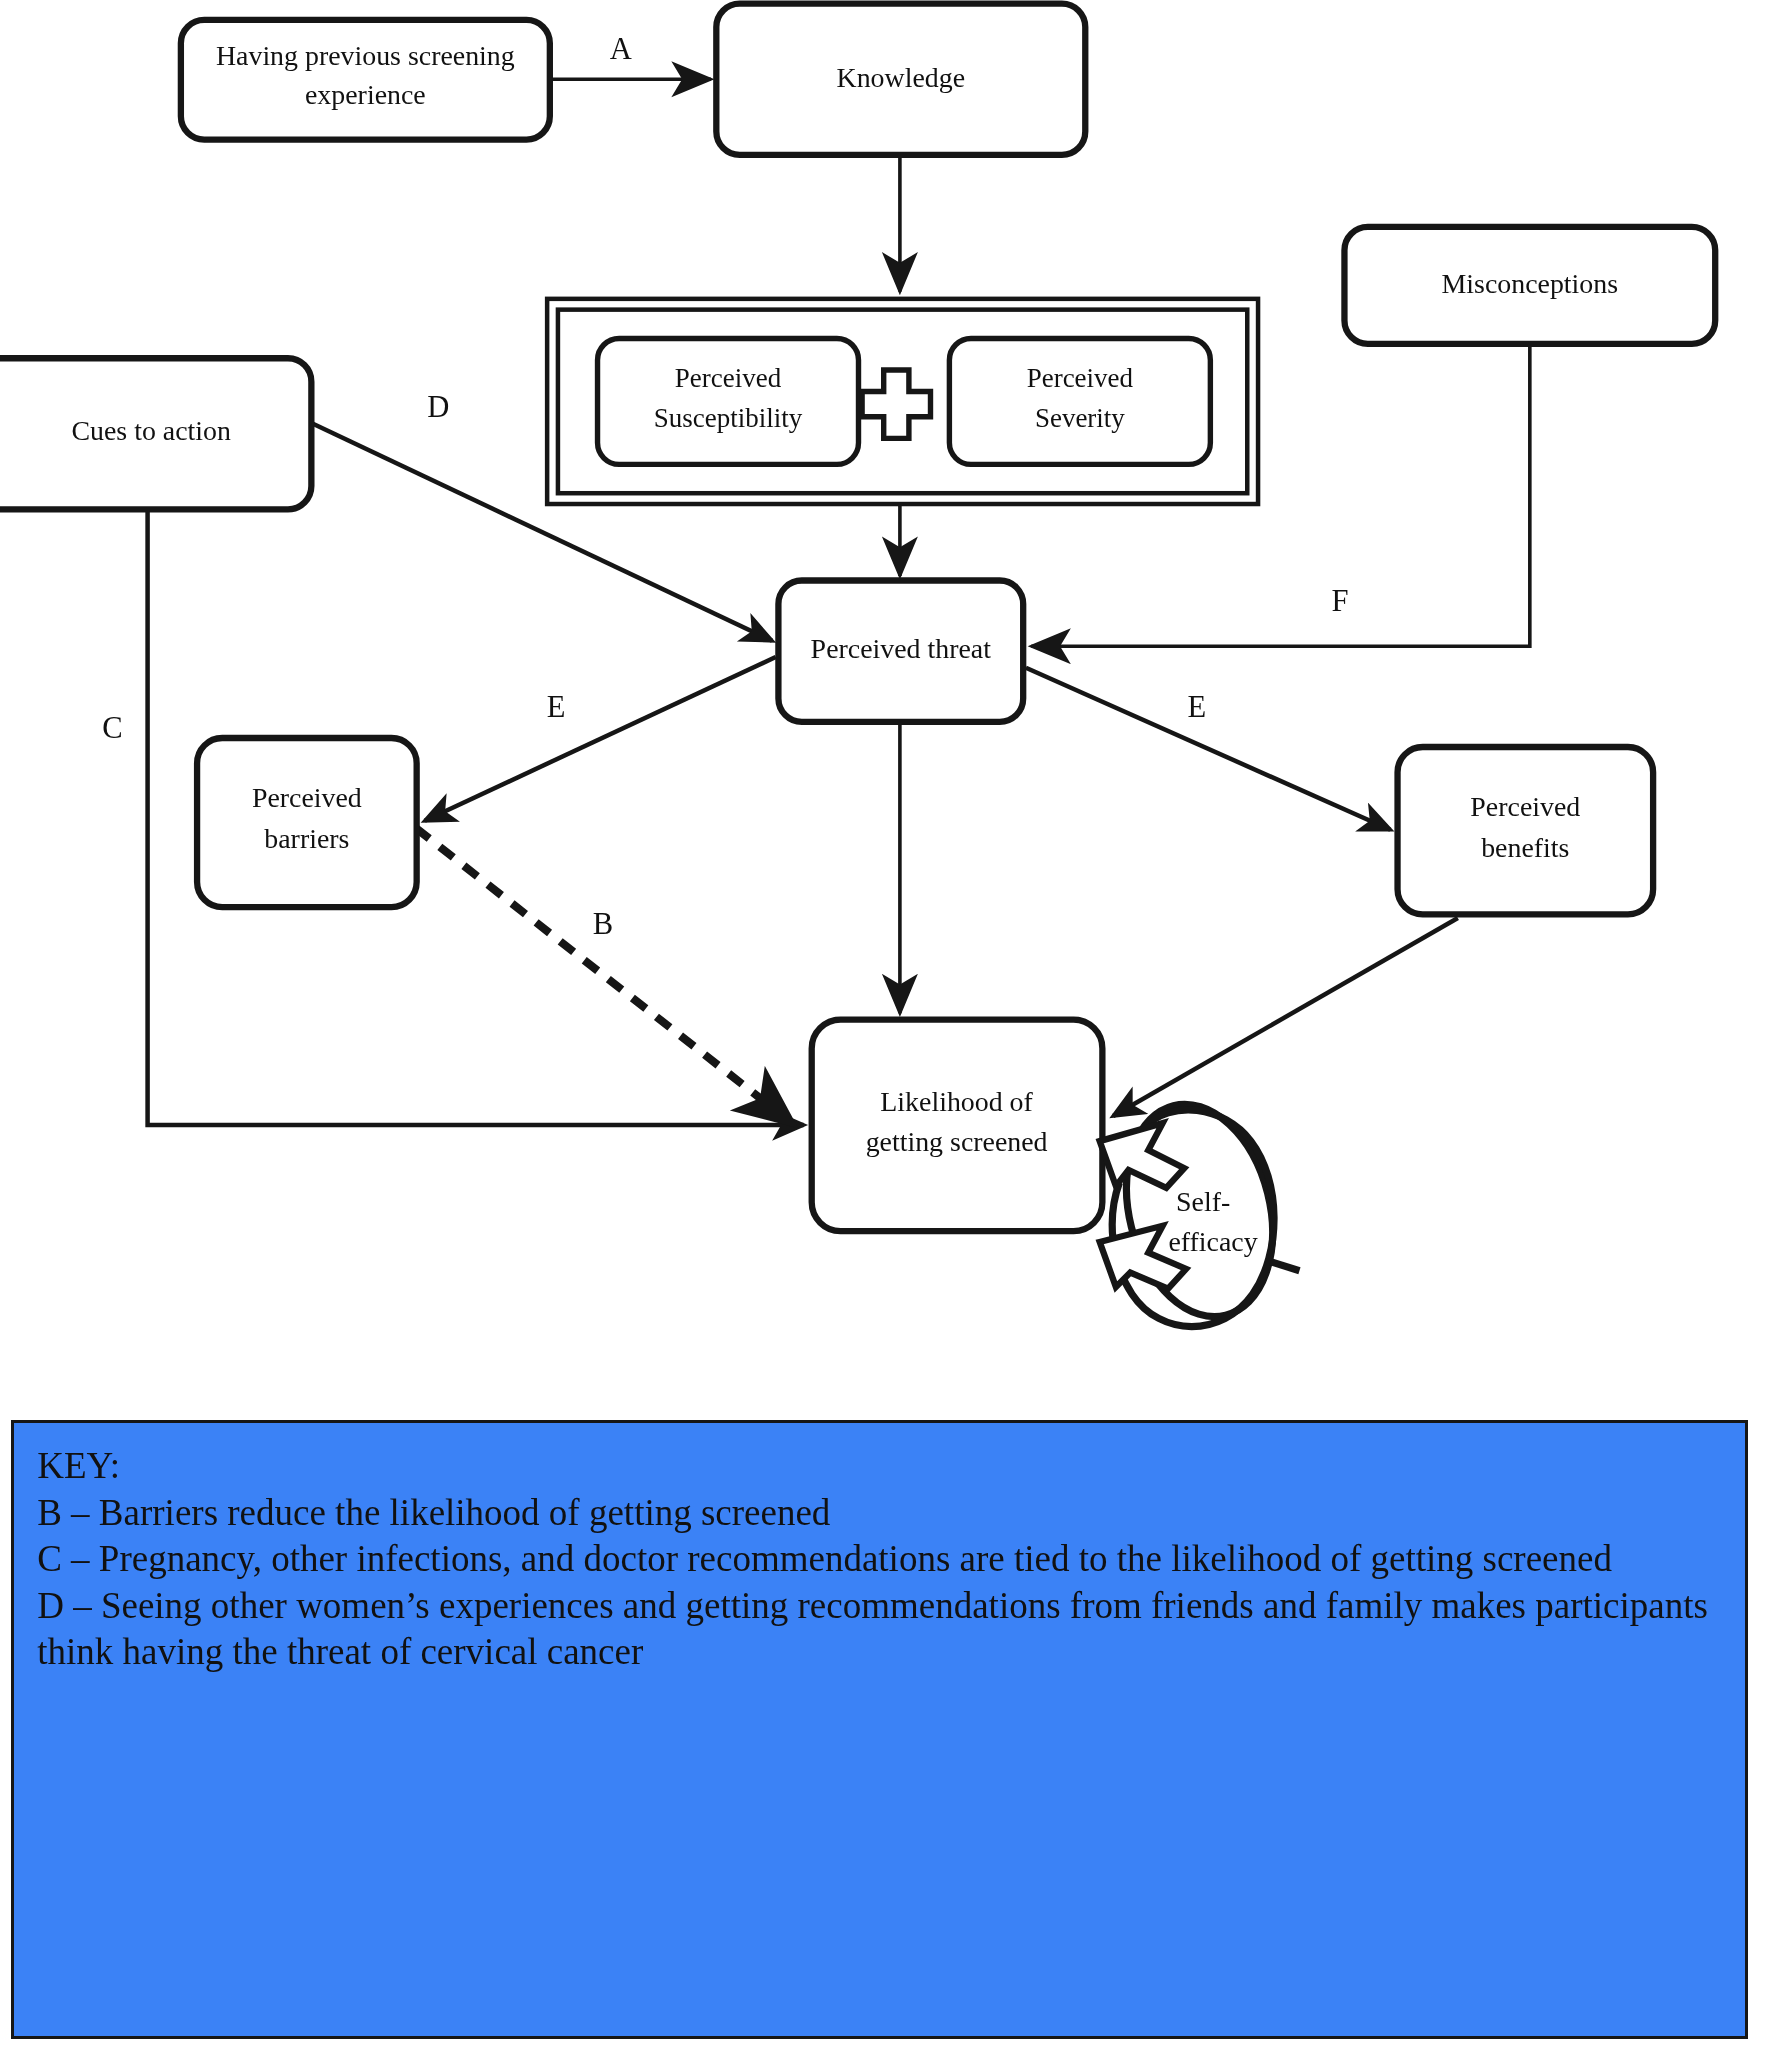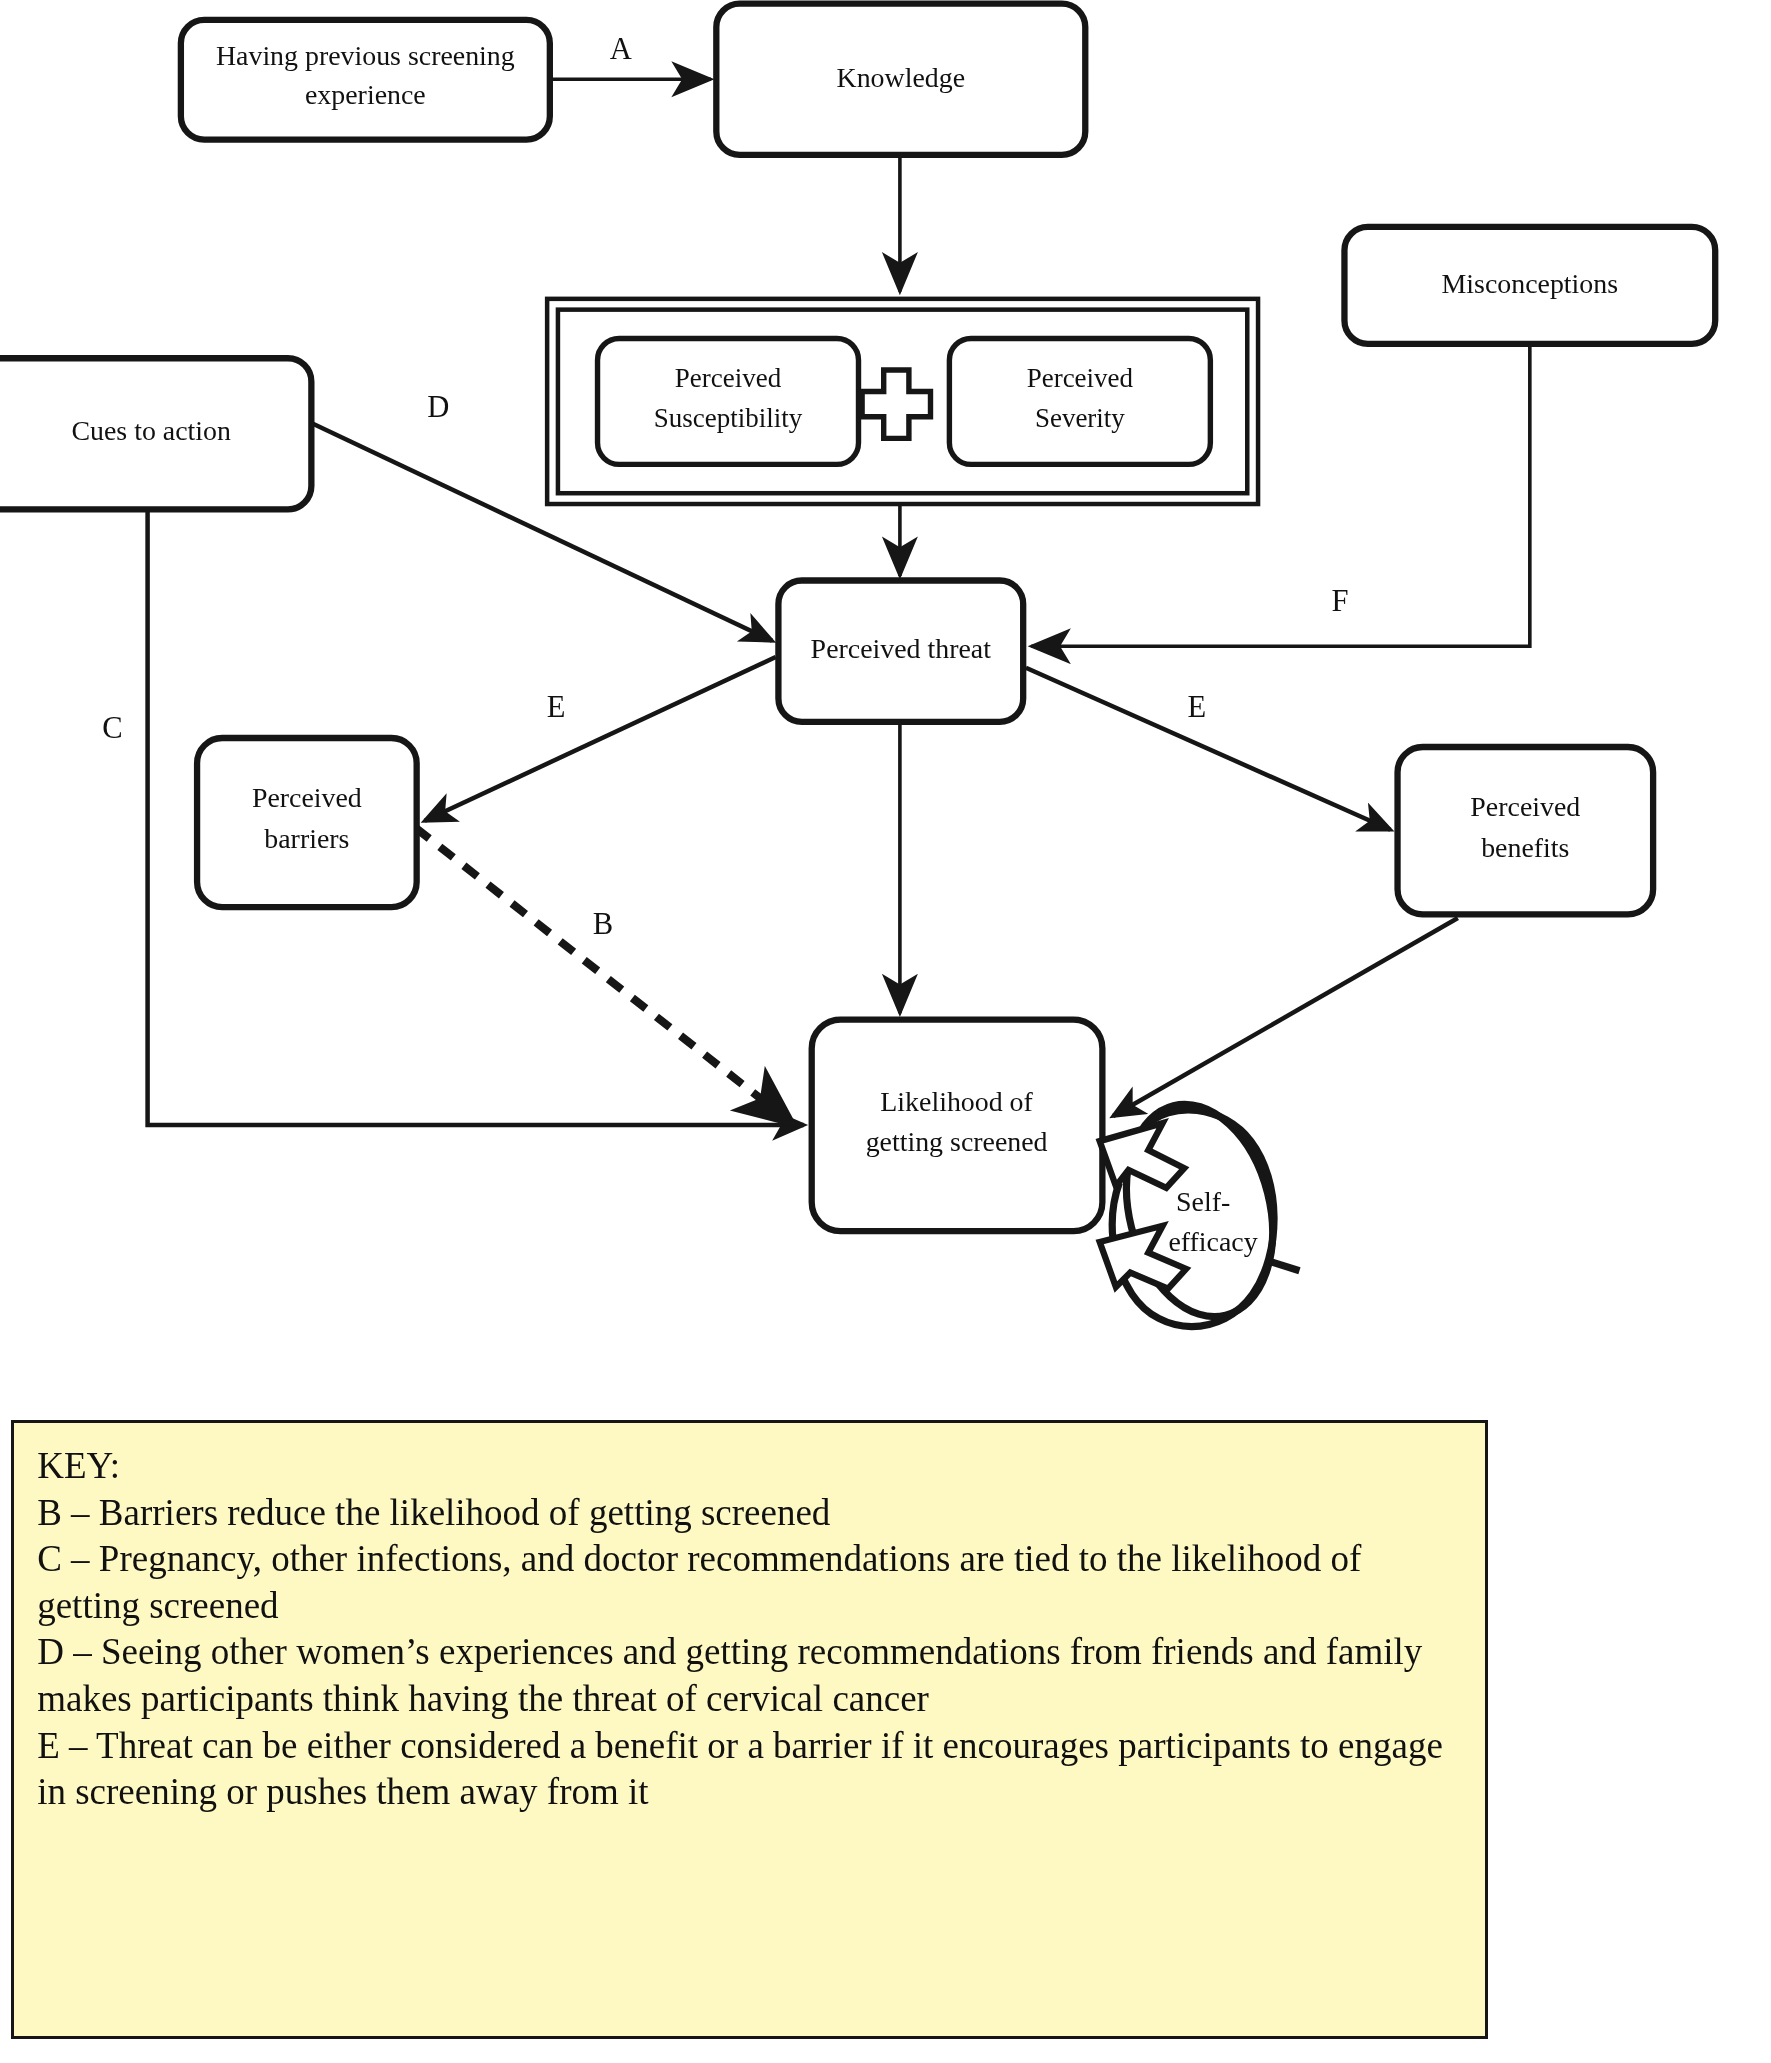--- a/index.html
+++ b/index.html
@@ -97,25 +97,25 @@
   .cycle-arrow {
     fill: #ffffff;
     stroke: #161616;
     stroke-width: 7;
     stroke-linejoin: miter;
   }
   #key-box {
     position: absolute;
     left: 10.8px;
     top: 1420px;
-    width: 1477px;
+    width: 1737px;
     height: 619px;
     border: 3.6px solid #161616;
     box-sizing: border-box;
-    background: #fef9c3;
+    background: #3b82f6;
   }
   #key-inner {
     padding: 20px 23.4px 0 23.4px;
   }
   .key-line {
     font-family: "Liberation Serif", "DejaVu Serif", serif;
     font-size: 37px;
     line-height: 1.26;
     color: #111111;
     white-space: pre-wrap;
@@ -250,18 +250,17 @@
     <text class="edge-label" x="1330" y="789">E</text>
     <text class="edge-label" x="670" y="1030">B</text>
   </svg>
 
   <div id="key-box">
     <div id="key-inner">
       <div class="key-line">KEY:</div>
       <div class="key-line">B – Barriers reduce the likelihood of getting screened</div>
       <div class="key-line">C – Pregnancy, other infections, and doctor recommendations are tied to the likelihood of getting screened</div>
       <div class="key-line">D – Seeing other women’s experiences and getting recommendations from friends and family makes participants think having the threat of cervical cancer</div>
-      <div class="key-line">E – Threat can be either considered a benefit or a barrier if it encourages participants to engage in screening or pushes them away from it</div>
     </div>
   </div>
 
 </div>
 
 
 </body></html>

